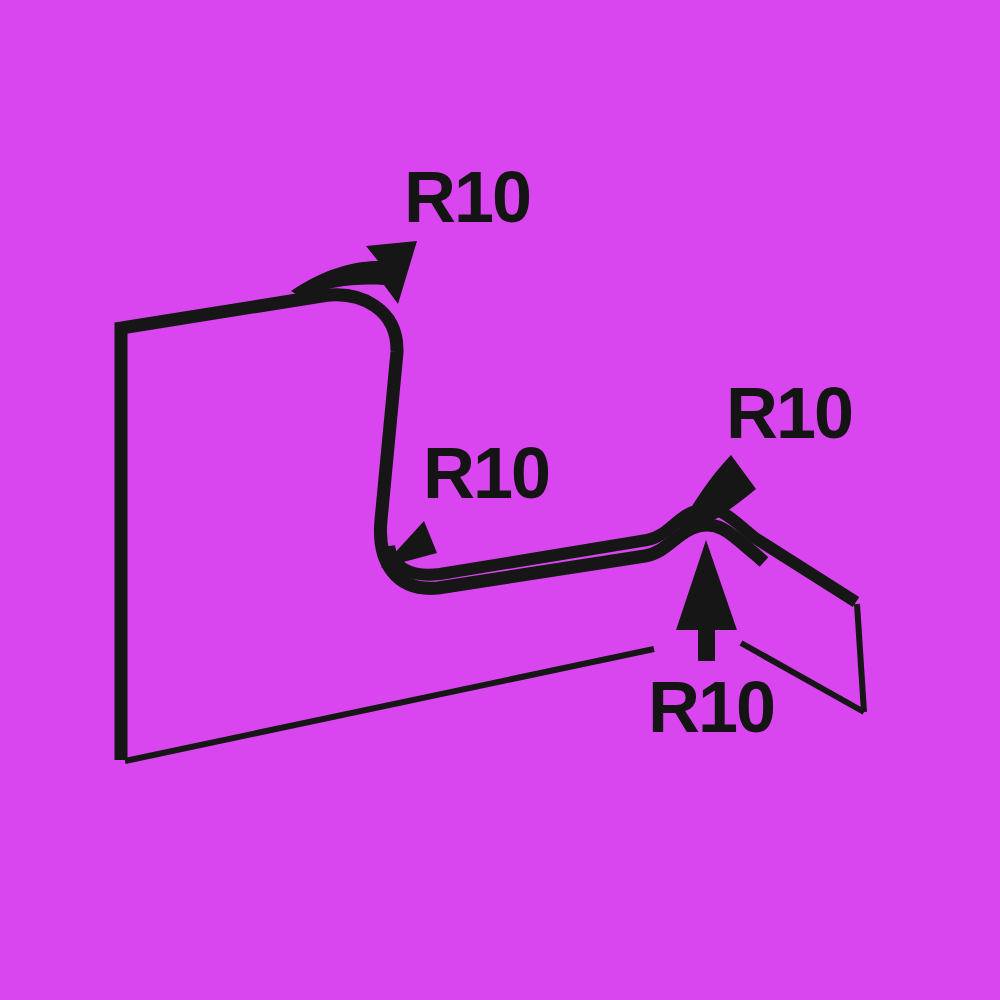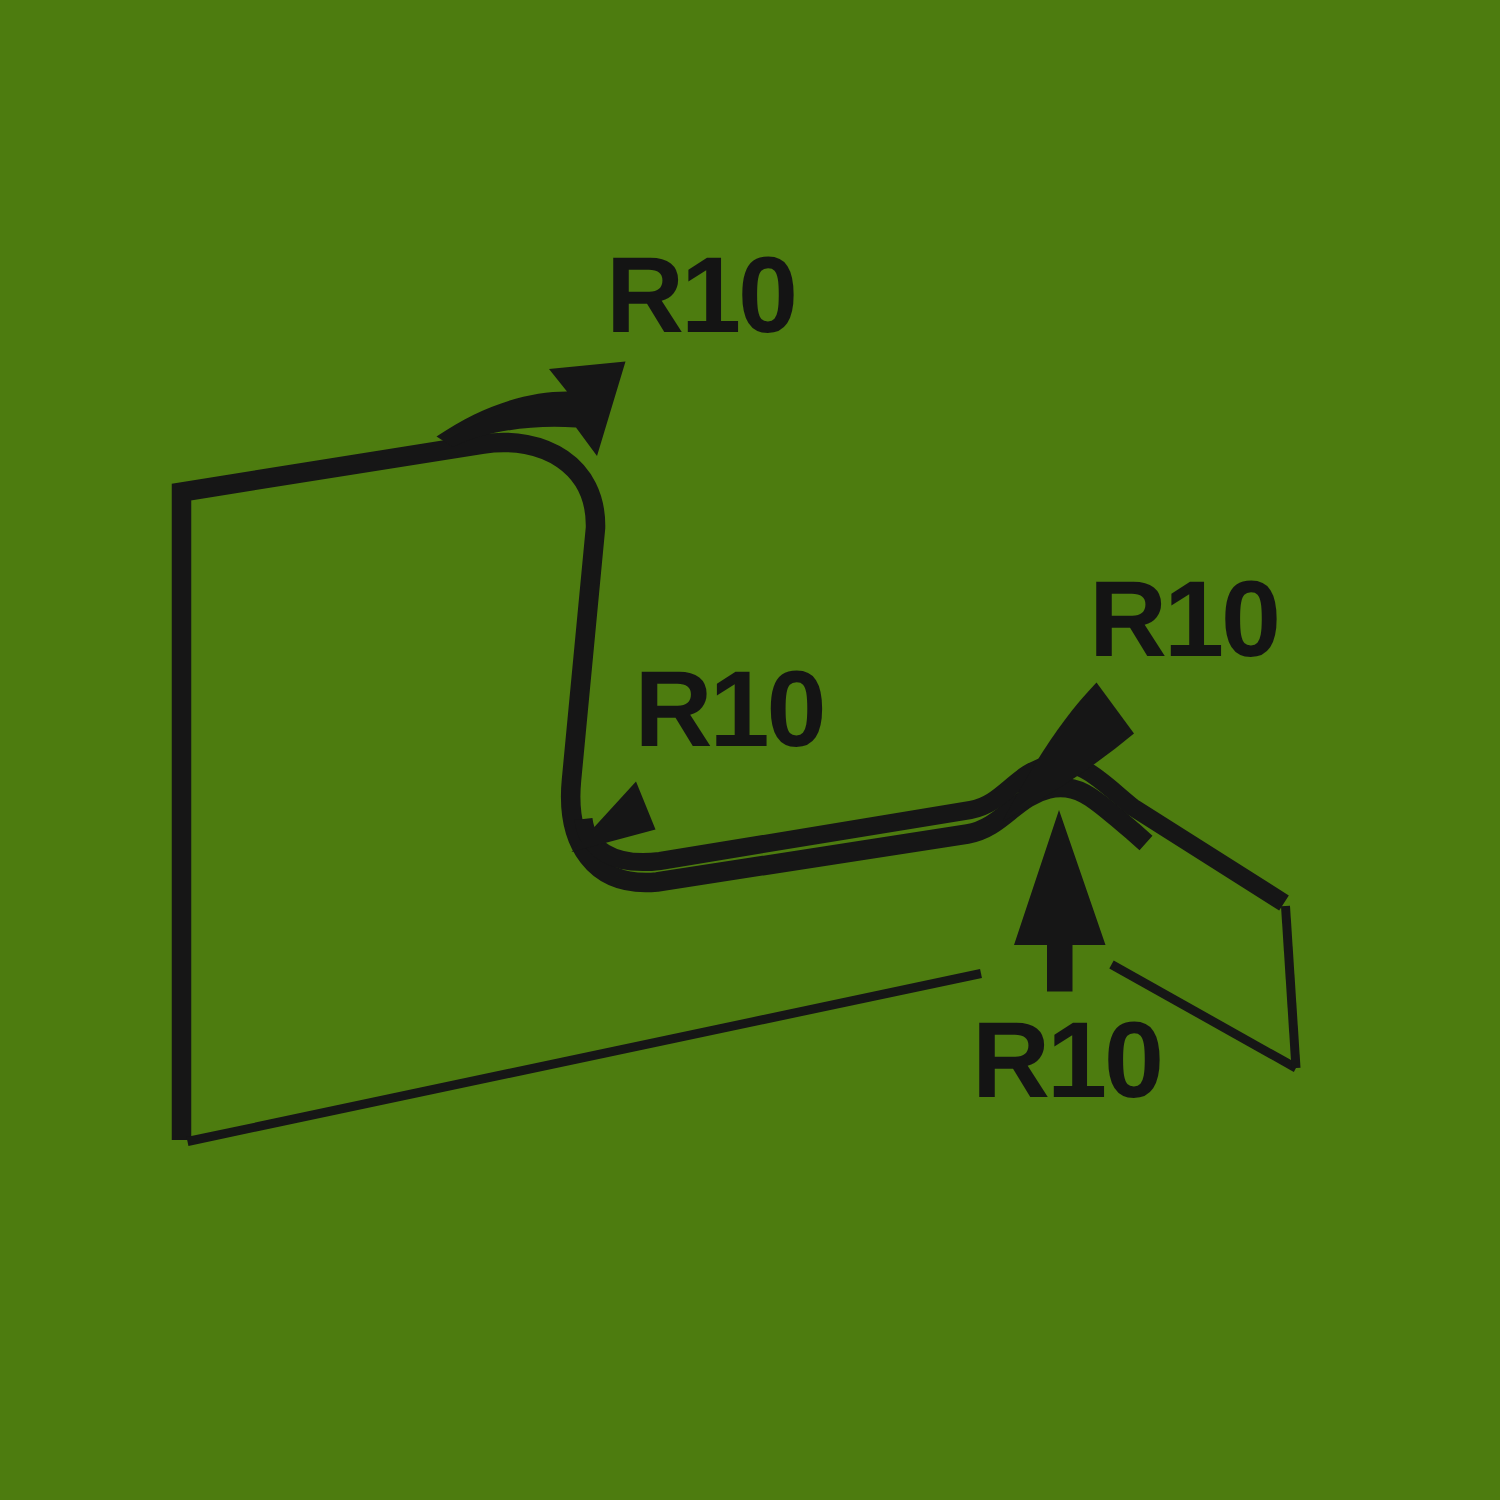--- a/index.html
+++ b/index.html
@@ -4,21 +4,21 @@
 <style>
   html,body{margin:0;padding:0;}
   body{
     width:1000px;height:1000px;
     background:#ffffff;
     font-family:"Liberation Sans", sans-serif;
   }
   .stage{
     position:relative;
     width:1000px;height:1000px;
-    background:#4d7c0f;
+    background:#d946ef;
     overflow:hidden;
   }
   .stage svg{position:absolute;left:0;top:0;}
   .r-label{
     position:absolute;
     transform:translate(-50%,-50%);
     font-family:"Liberation Sans", sans-serif;
     font-size:72px;
     font-weight:700;
     letter-spacing:-2px;

